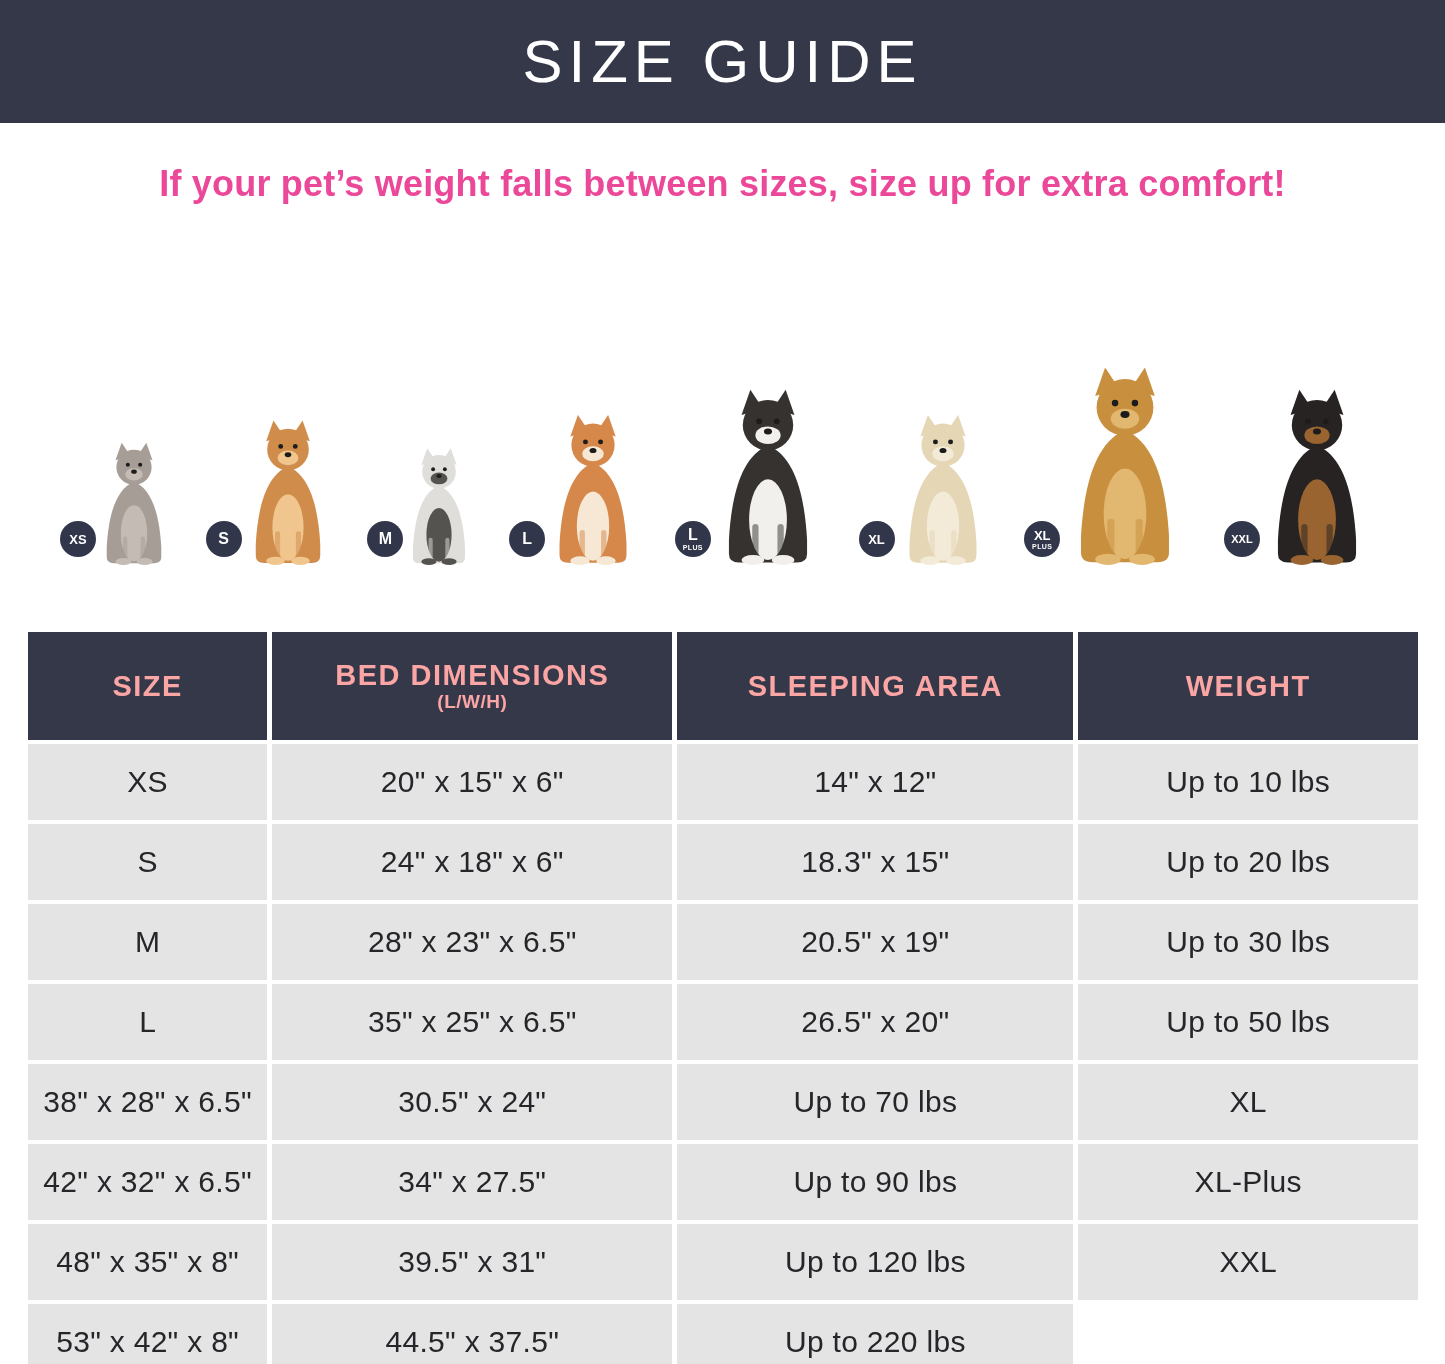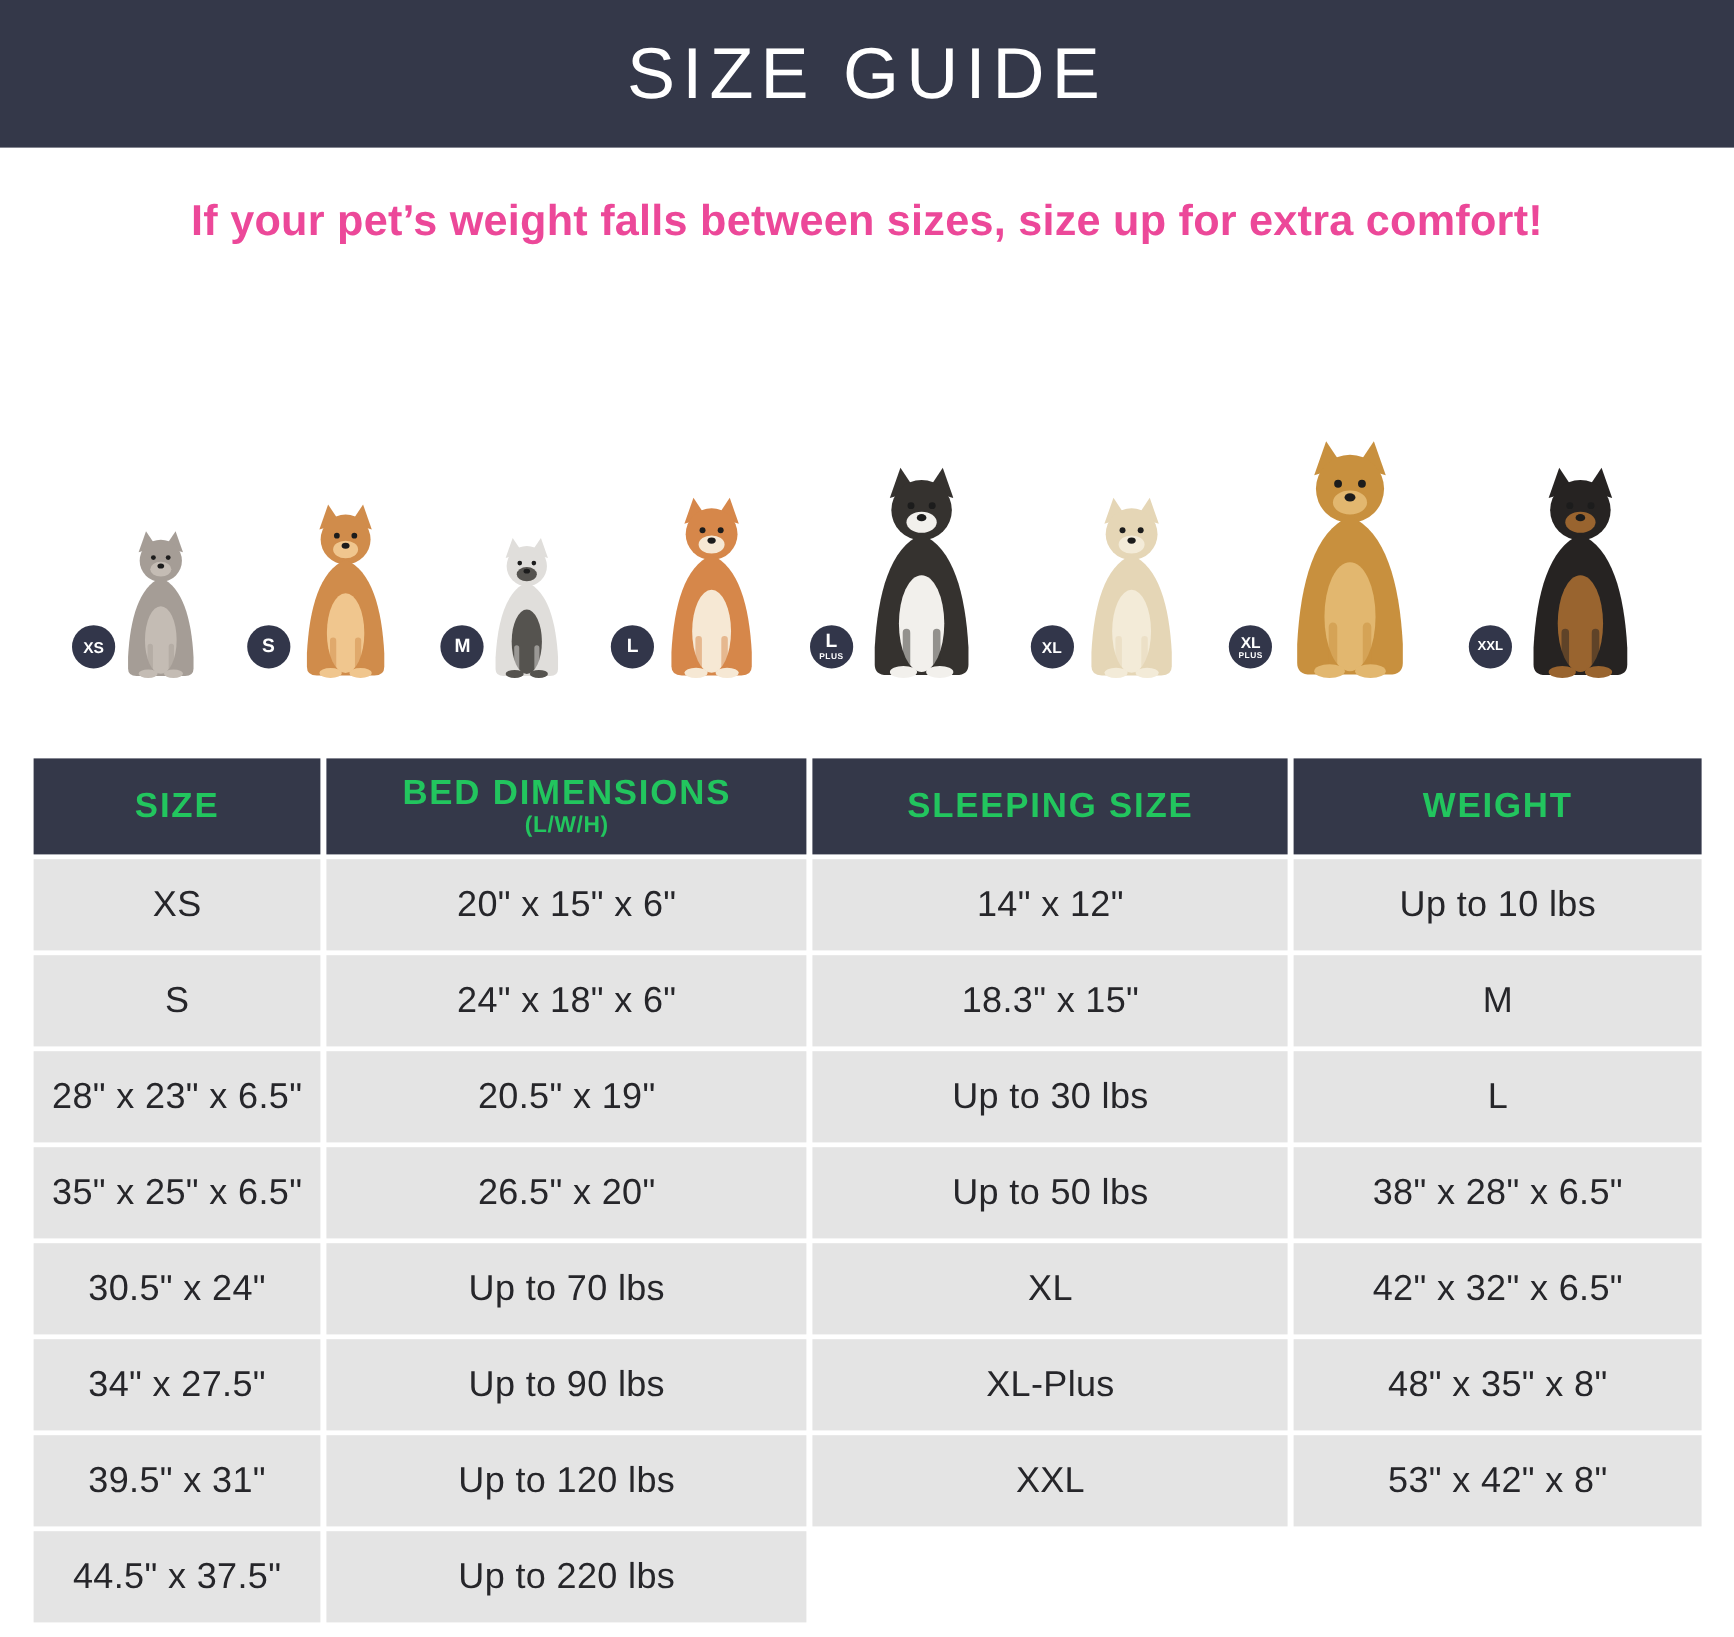--- a/index.html
+++ b/index.html
@@ -85,22 +85,22 @@
     left: 28px;
     top: 632px;
     width: 1390px;
     display: grid;
     grid-template-columns: 17.4fr 29.1fr 28.8fr 24.7fr;
     gap: 4px 5px;
     background: #ffffff;
   }
   .header-cell {
     background: #343849;
-    color: #22c55e;
-    height: 80px;
+    color: #fca5a5;
+    height: 108px;
     display: flex;
     flex-direction: column;
     align-items: center;
     justify-content: center;
     font-weight: bold;
     font-size: 29px;
     letter-spacing: 1.5px;
     line-height: 1.05;
   }
   .header-sub {
@@ -297,32 +297,33 @@
 
   <div class="size-table" id="size-table">
     <div class="header-cell">
       <span>SIZE</span>
     </div>
     <div class="header-cell">
       <span>BED DIMENSIONS</span>
       <span class="header-sub">(L/W/H)</span>
     </div>
     <div class="header-cell">
-      <span>SLEEPING SIZE</span>
+      <span>SLEEPING AREA</span>
     </div>
     <div class="header-cell">
       <span>WEIGHT</span>
     </div>
   <div class="cell">XS</div>
       <div class="cell">20" x 15" x 6"</div>
       <div class="cell">14" x 12"</div>
       <div class="cell">Up to 10 lbs</div>
       <div class="cell">S</div>
       <div class="cell">24" x 18" x 6"</div>
       <div class="cell">18.3" x 15"</div>
+      <div class="cell">Up to 20 lbs</div>
       <div class="cell">M</div>
       <div class="cell">28" x 23" x 6.5"</div>
       <div class="cell">20.5" x 19"</div>
       <div class="cell">Up to 30 lbs</div>
       <div class="cell">L</div>
       <div class="cell">35" x 25" x 6.5"</div>
       <div class="cell">26.5" x 20"</div>
       <div class="cell">Up to 50 lbs</div>
       <div class="cell">38" x 28" x 6.5"</div>
       <div class="cell">30.5" x 24"</div>

